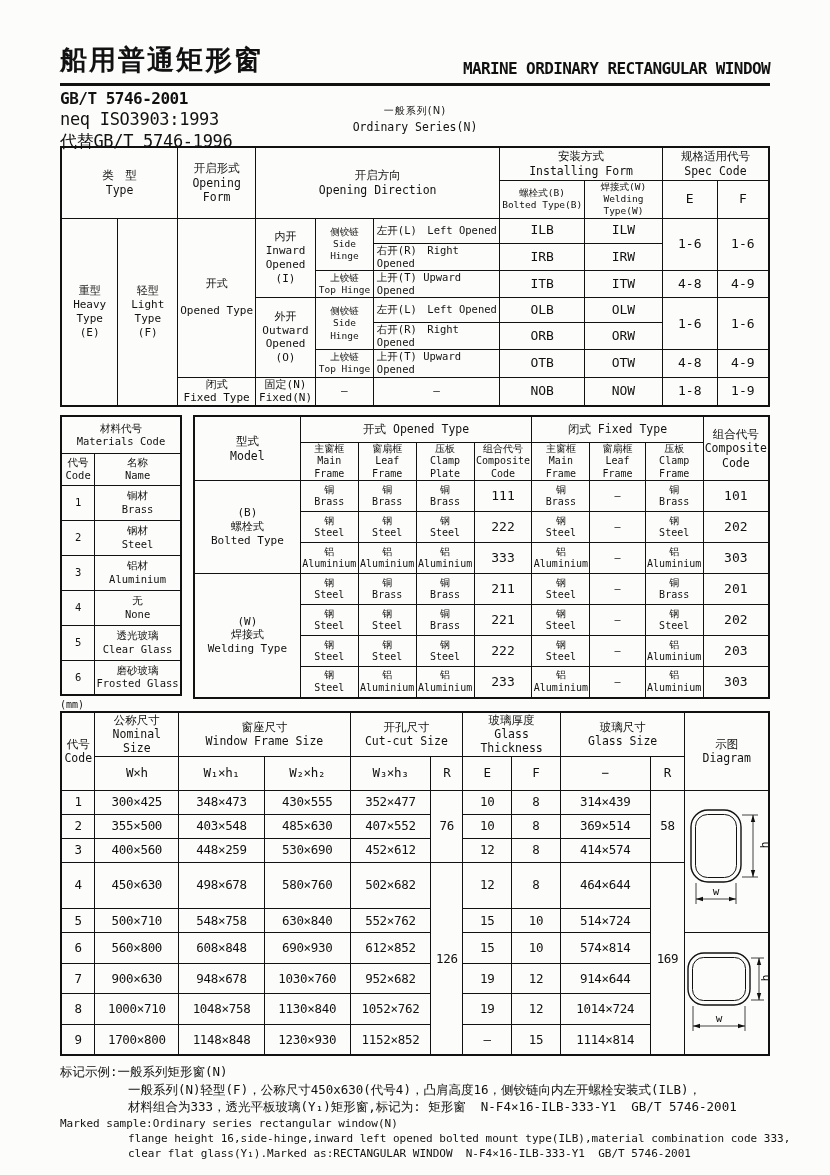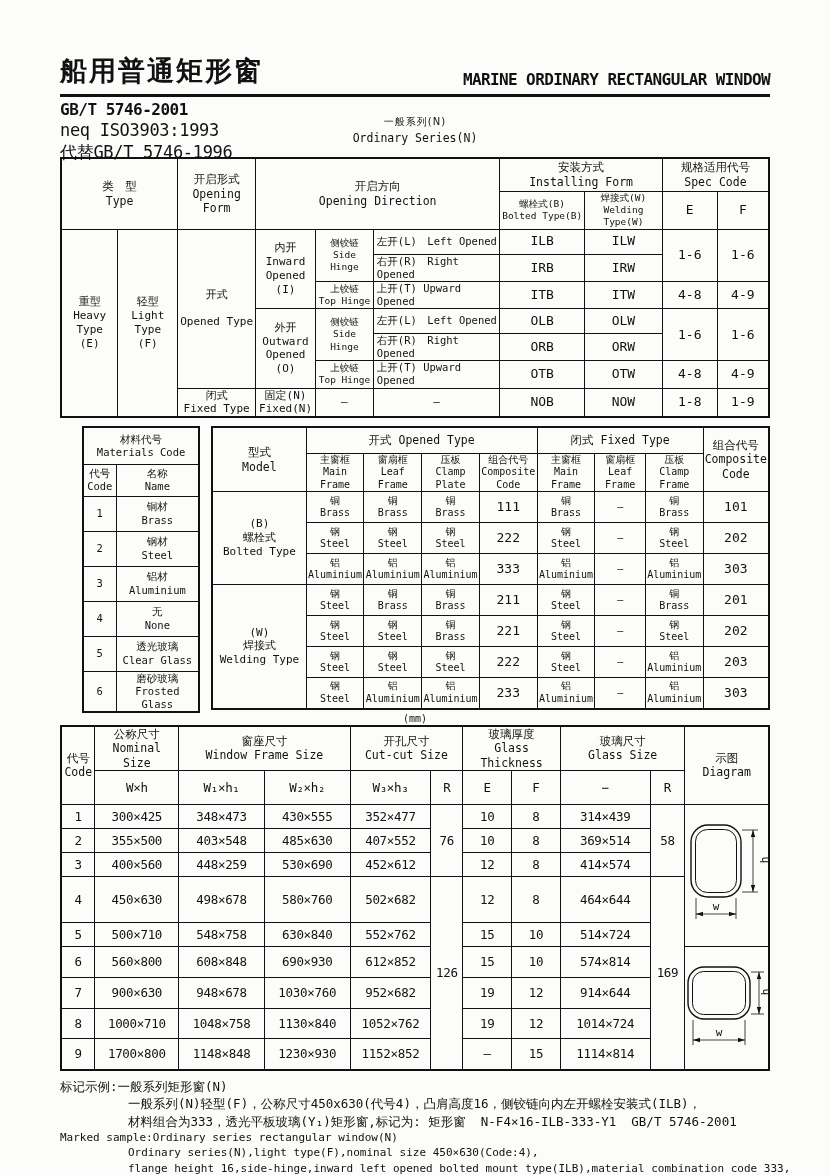--- a/index.html
+++ b/index.html
@@ -3,21 +3,21 @@
 <meta charset="utf-8">
 <style>
   html,body{margin:0;padding:0;background:#e9e9e6;}
   .page{position:relative;width:830px;height:1175px;background:#fcfcfa;color:#111;
         font-family:"DejaVu Sans Mono",monospace;box-sizing:border-box;
         padding:42px 60px 0 60px;overflow:hidden;}
 
   
   .title-row{display:flex;justify-content:space-between;align-items:flex-end;
         border-bottom:3px solid #111;padding-bottom:5px;}
-  .title-cn{font-size:27px;font-weight:bold;letter-spacing:2px;font-family:"DejaVu Sans",sans-serif;margin-top:11px;}
+  .title-cn{font-size:27px;font-weight:bold;letter-spacing:2px;font-family:"DejaVu Sans",sans-serif;}
   .title-en{font-size:16px;font-weight:bold;letter-spacing:-0.6px;}
   .sub-row{position:relative;height:57px;}
   .std-code{font-size:16px;font-weight:bold;margin-top:3px;letter-spacing:-0.5px;}
   .std-line{font-size:17px;margin-top:1px;letter-spacing:-0.3px;}
   .series{position:absolute;left:50%;top:15px;transform:translateX(-50%);text-align:center;}
   .series-cn{font-size:10px;letter-spacing:1px;font-family:"DejaVu Sans",sans-serif;}
   .series-en{font-size:11.5px;margin-top:2px;}
 
   
   table{border-collapse:collapse;table-layout:fixed;}
@@ -28,35 +28,35 @@
   
   .t1 tr.hr1{height:33px}
   .t1 tr.hr2{height:31px}
   .t1 tr.br{height:25px}
   .t1 td.code{font-size:13px;}
   td.sm{font-size:9.5px;line-height:1.3;}
   td.hc{font-size:11.5px;}
   .t1 td.dir{text-align:left;padding-left:3px;font-size:10.5px;}
 
   
-  .t2zone{display:flex;gap:11px;margin-top:8px;align-items:flex-start;margin-left:22px;}
+  .t2zone{display:flex;gap:11px;margin-top:8px;align-items:flex-start;}
   .tm td{font-size:10.5px}
   .tm tr{height:35px}
   .tm tr.h1{height:37px}
   .tm tr.h2{height:32px}
   .t2 tr{height:31px}
   .t2 tr.h1{height:26px}
   .t2 tr.h2{height:37px}
   .t2 td{font-size:10px}
   .t2 td.num{font-size:13px}
   .t2 td.model{font-size:11px}
   .t2 td.hg{font-size:11.5px}
 
   
-  .mm{text-align:center;font-size:10px;height:11px;margin-top:1px;line-height:1;}
+  .mm{text-align:left;font-size:10px;height:11px;margin-top:1px;line-height:1;}
   .t3 tr{height:24px}
   .t3 tr.h1{height:38px}
   .t3 tr.h2{height:34px}
   .t3 td{font-size:12.5px;letter-spacing:-0.3px}
   .t3 td.hd{font-size:11.5px;letter-spacing:0}
   .t3 td.diagcell{padding:0;}
 
   
   .notes{margin-top:7px;}
   .note{font-size:12.5px;line-height:1.4;white-space:pre;}
@@ -579,18 +579,17 @@
       <td>1114×814</td>
     </tr>
   </tbody>
     </table>
 
   <div class="notes">
     <div class="note">标记示例:一般系列矩形窗(N)</div>
     <div class="note ind">一般系列(N)轻型(F)，公称尺寸450x630(代号4)，凸肩高度16，侧铰链向内左开螺栓安装式(ILB)，</div>
     <div class="note ind">材料组合为333，透光平板玻璃(Y₁)矩形窗,标记为: 矩形窗  N-F4×16-ILB-333-Y1  GB/T 5746-2001</div>
     <div class="note en">Marked sample:Ordinary series rectangular window(N)</div>
-    <div class="note en ind">Ordinary series(N),light type(F),nominal size 450×630(Code:4),</div>
     <div class="note en ind">flange height 16,side-hinge,inward left opened bolted mount type(ILB),material combination code 333,</div>
     <div class="note en ind">clear flat glass(Y₁).Marked as:RECTANGULAR WINDOW  N-F4×16-ILB-333-Y1  GB/T 5746-2001</div>
   </div>
 
 </div>
 
 </body></html>

